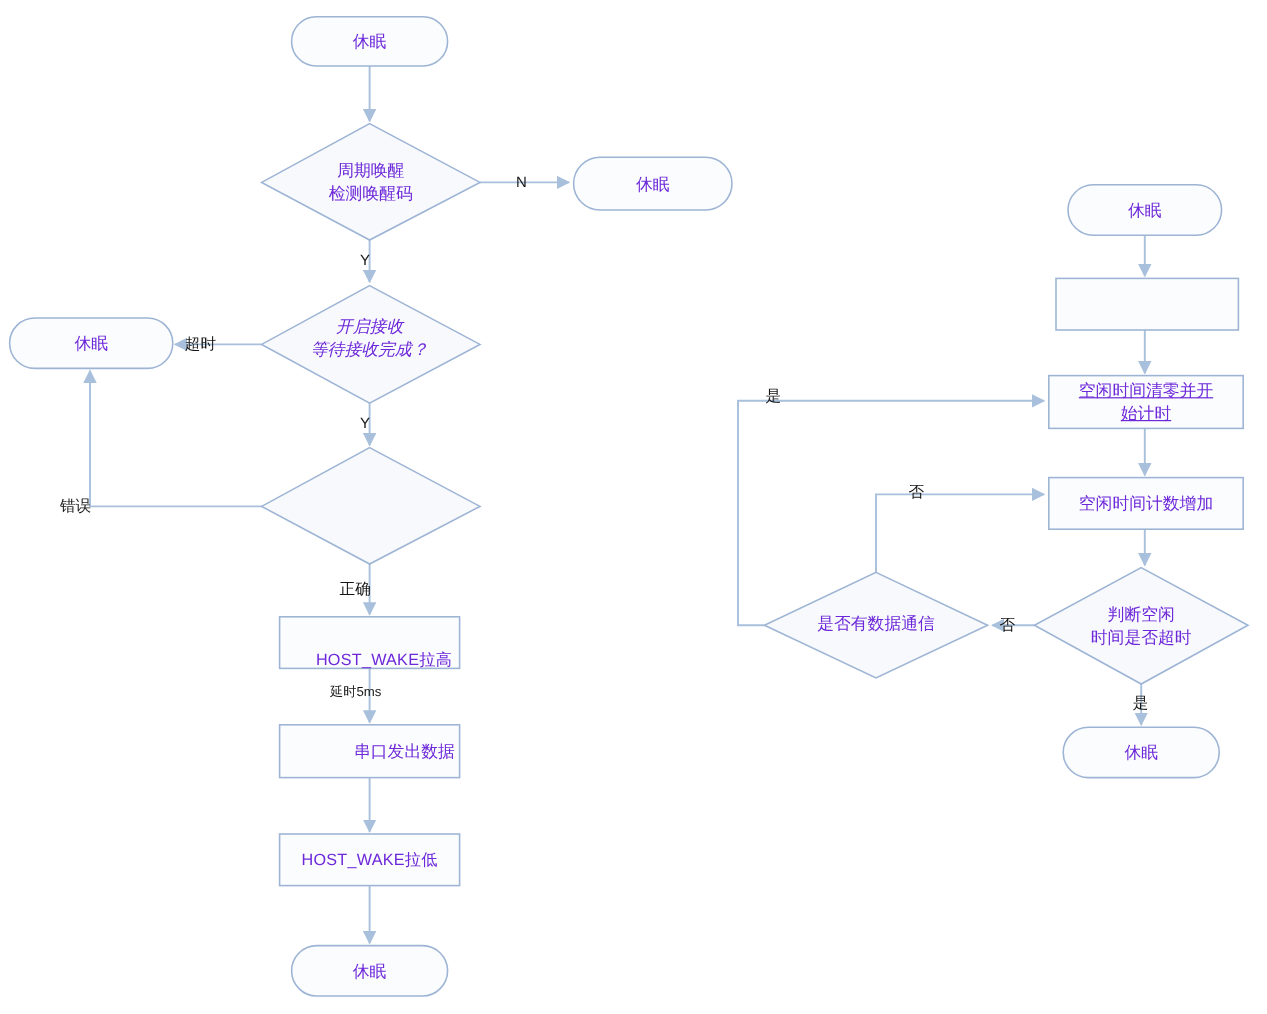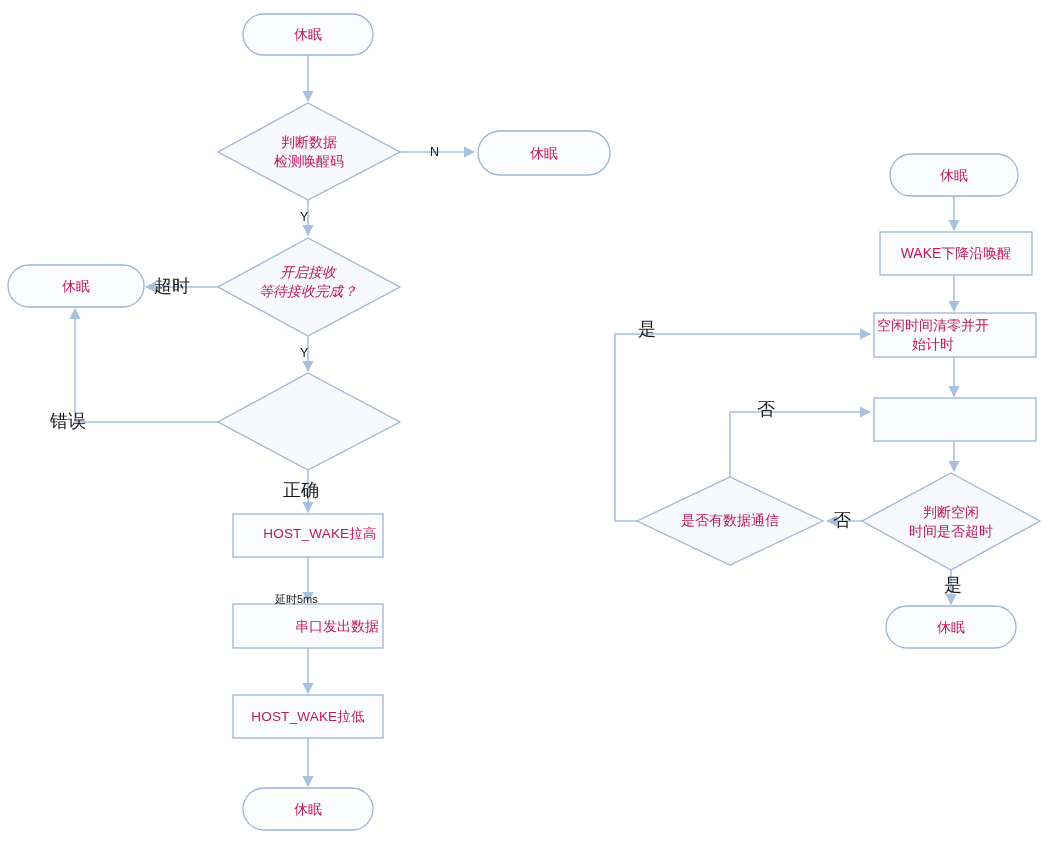--- a/index.html
+++ b/index.html
@@ -24,34 +24,34 @@
     top: 0;
     width: 1056px;
     height: 845px;
   }
   .node-text {
     position: absolute;
     display: flex;
     align-items: center;
     justify-content: center;
     text-align: center;
-    color: #be185d;
+    color: #6d28d9;
     font-size: 14px;
     line-height: 19px;
     pointer-events: none;
     white-space: pre-line;
   }
   .node-text.mono-ish {
     font-size: 13.5px;
     letter-spacing: 0.2px;
   }
   .edge-label {
     position: absolute;
     color: #161616;
-    font-size: 18px;
+    font-size: 13px;
     line-height: 15px;
     white-space: nowrap;
   }
   .edge-label.small {
     font-size: 11px;
   }
   .edge-label.latin {
     font-size: 12.5px;
   }
 </style>
@@ -109,60 +109,60 @@
       <rect x="874" y="313" width="162" height="44" fill="#FAFCFE"></rect>
       <rect x="874" y="398" width="162" height="43" fill="#FAFCFE"></rect>
       <path d="M 951 473 L 1040 521 L 951 570 L 862 521 Z" fill="#F7F9FC"></path>
       <path d="M 730 477 L 823 521 L 730 565 L 637 521 Z" fill="#F7F9FC"></path>
       <rect x="886" y="606" width="130" height="42" rx="21" ry="21" fill="#FAFCFE"></rect>
     </g>
   </svg>
 
   <div class="node-text" style="left:243px; top:14px; width:130px; height:41px;">休眠</div>
 
-  <div class="node-text" style="left:218px; top:118px; width:182px; height:68px;">判断数据
+  <div class="node-text" style="left:218px; top:118px; width:182px; height:68px;">周期唤醒
 检测唤醒码</div>
 
   <div class="node-text" style="left:478px; top:131px; width:132px; height:44px;">休眠</div>
 
   <div class="node-text" style="left:208px; top:248px; width:200px; height:68px;font-style:italic;">开启接收
 等待接收完成？</div>
 
   <div class="node-text" style="left:8px; top:265px; width:136px; height:42px;">休眠</div>
 
 
-  <div class="node-text mono-ish" style="left:233px; top:512px; width:174px; height:43px;border-radius:19px;">HOST_WAKE拉高</div>
+  <div class="node-text mono-ish" style="left:233px; top:528px; width:174px; height:43px;border-radius:19px;">HOST_WAKE拉高</div>
 
   <div class="node-text" style="left:233px; top:604px; width:150px; height:44px;margin-left:29px;">串口发出数据</div>
 
   <div class="node-text mono-ish" style="left:233px; top:695px; width:150px; height:43px;border-radius:17px;">HOST_WAKE拉低</div>
 
   <div class="node-text" style="left:243px; top:788px; width:130px; height:42px;">休眠</div>
 
   <div class="edge-label latin" style="left:430px; top:145px;">N</div>
 
   <div class="edge-label latin" style="left:300px; top:210px;">Y</div>
 
   <div class="edge-label" style="left:154px; top:279px;">超时</div>
 
   <div class="edge-label latin" style="left:300px; top:346px;">Y</div>
 
   <div class="edge-label" style="left:50px; top:414px;">错误</div>
 
   <div class="edge-label" style="left:283px; top:483px;">正确</div>
 
-  <div class="edge-label small" style="left:275px; top:592px;">延时5ms</div>
+  <div class="edge-label small" style="left:275px; top:570px;">延时5ms</div>
 
   <div class="node-text" style="left:890px; top:154px; width:128px; height:42px;">休眠</div>
 
-  <div class="node-text" style="left:880px; top:232px; width:152px; height:43px;">WAKE下降沿唤醒</div>
 
-  <div class="node-text" style="left:852px; top:313px; width:162px; height:44px;">空闲时间清零并开
+  <div class="node-text" style="left:874px; top:313px; width:162px; height:44px;text-decoration:underline;">空闲时间清零并开
 始计时</div>
 
+  <div class="node-text" style="left:874px; top:398px; width:162px; height:43px;">空闲时间计数增加</div>
 
   <div class="node-text" style="left:871px; top:488px; width:160px; height:68px;text-align:center;">判断空闲
 时间是否超时</div>
 
   <div class="node-text" style="left:640px; top:505px; width:180px; height:32px;font-family:Liberation Mono, monospace;">是否有数据通信</div>
 
   <div class="node-text" style="left:886px; top:606px; width:130px; height:42px;">休眠</div>
 
   <div class="edge-label" style="left:638px; top:322px;">是</div>
 

